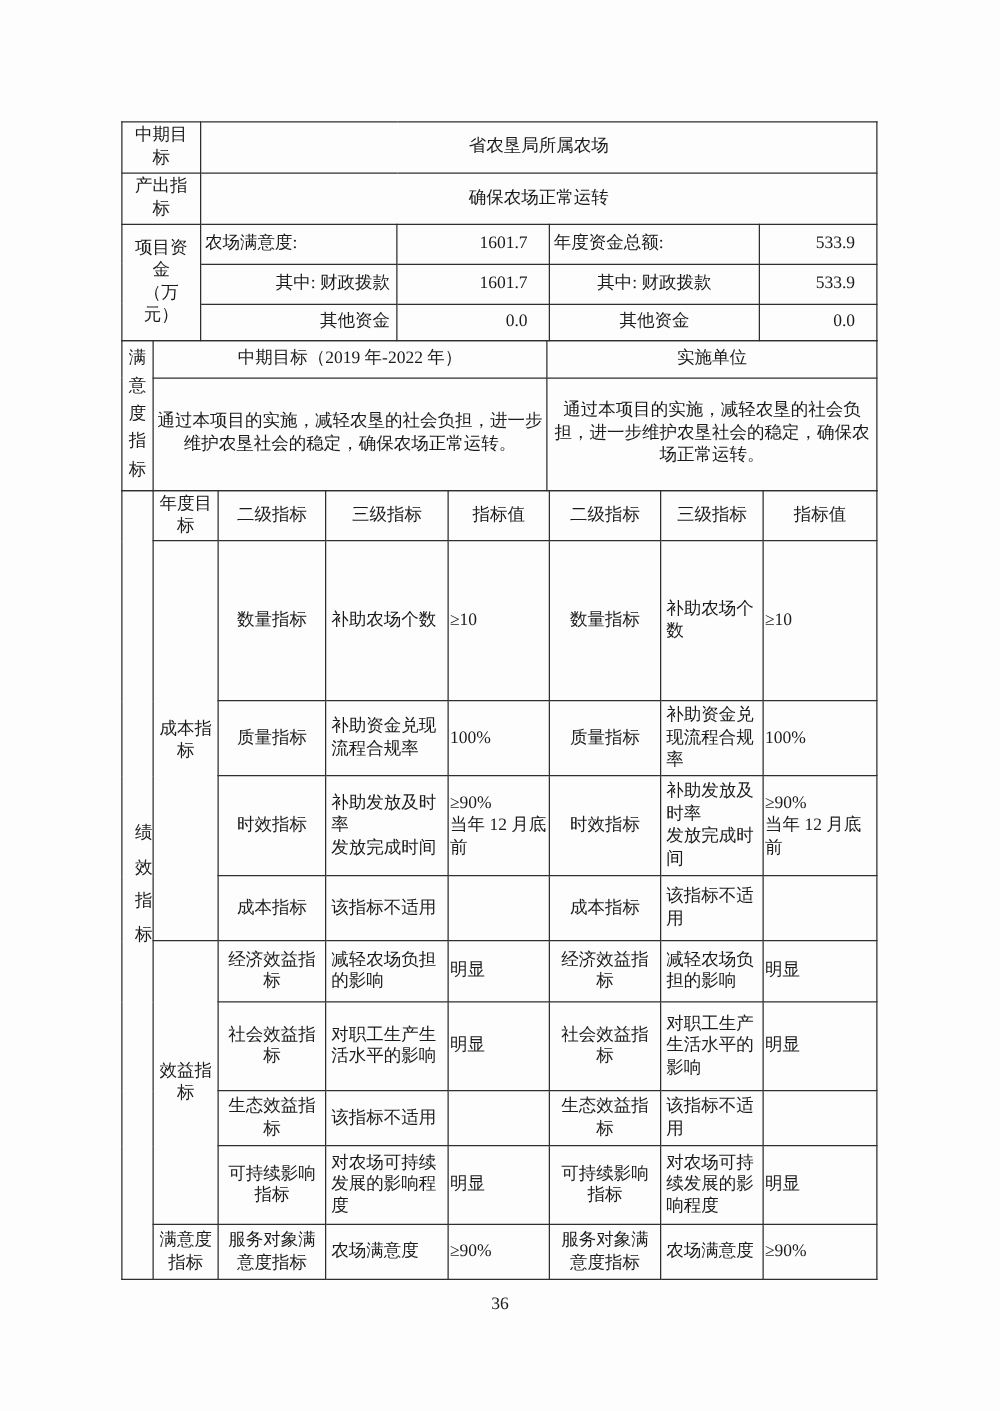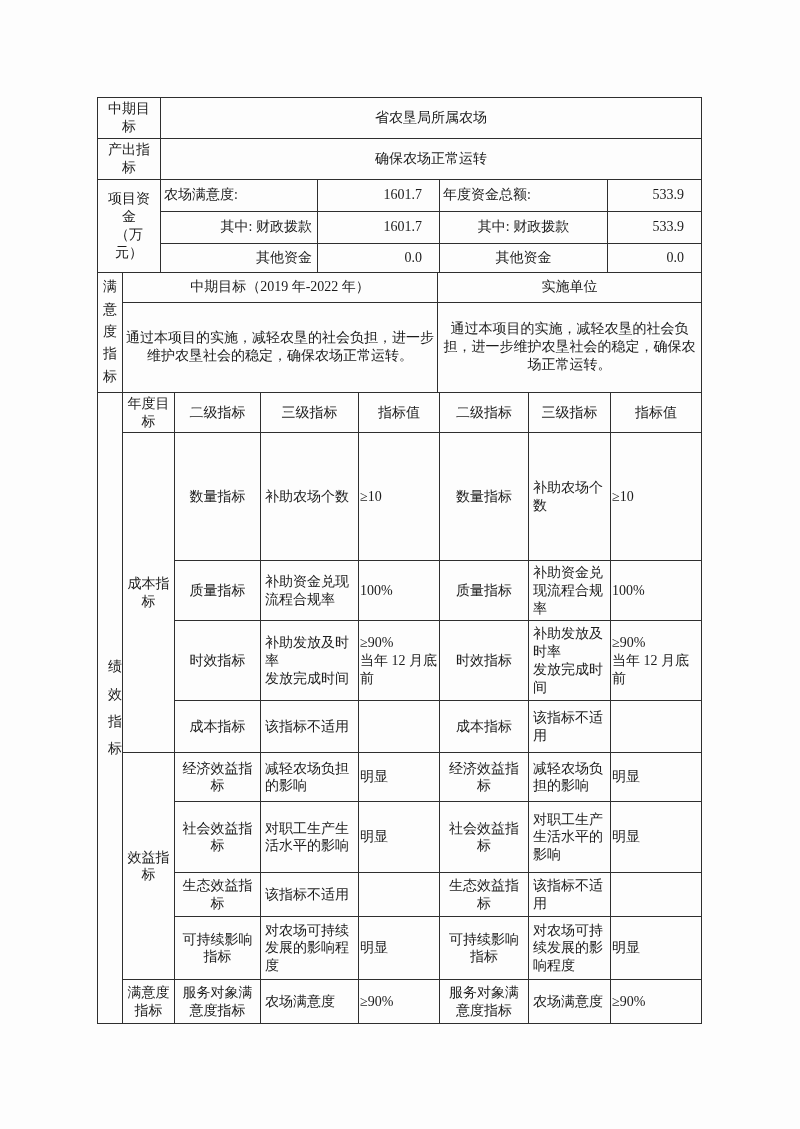--- a/index.html
+++ b/index.html
@@ -219,13 +219,14 @@
         <td class="val">≥90%</td>
         <td class="c">服务对象满意度指标</td>
         <td class="l3">农场满意度</td>
         <td class="val">≥90%</td>
       </tr>
     </tbody>
       </table>
 
   </div>
 
+  <div class="pageno">36</div>
 </div>
 
 </body></html>

